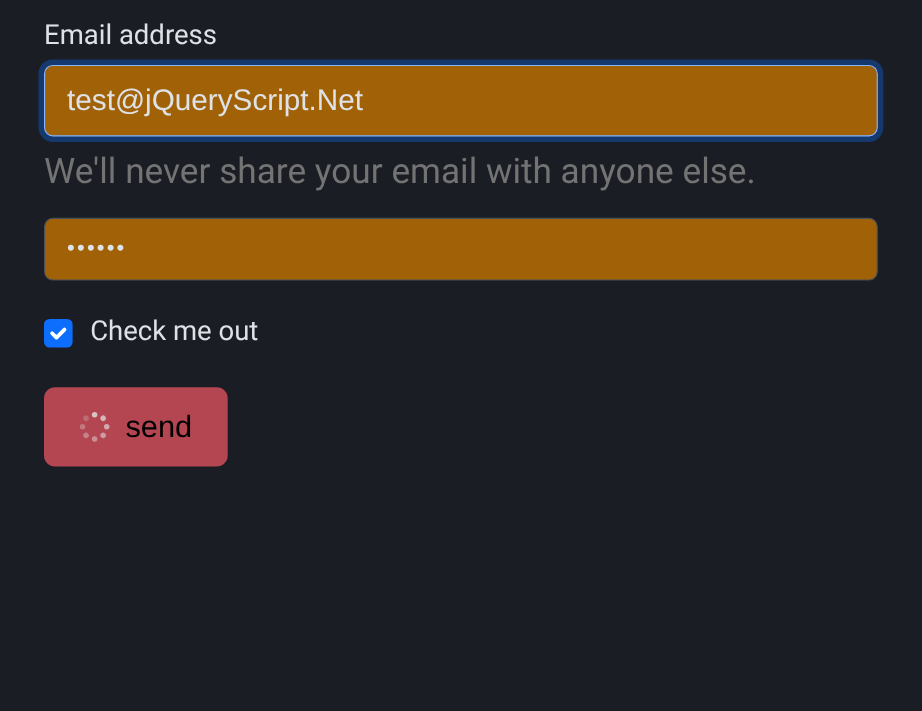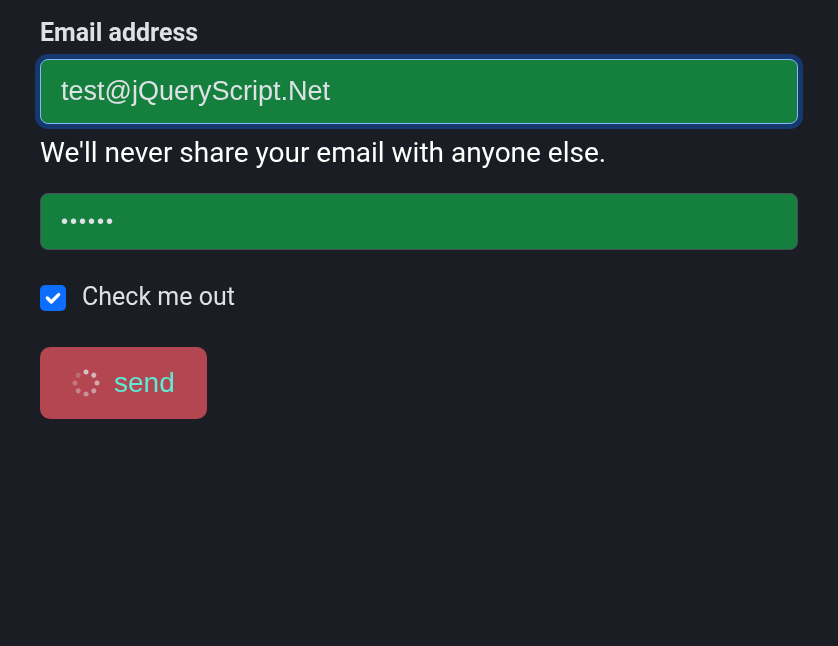--- a/index.html
+++ b/index.html
@@ -14,41 +14,41 @@
       width: 838px;
       height: 646px;
     }
     .form-group {
       margin-bottom: 24px;
     }
     .form-label {
       display: block;
       color: #dee2e6;
       font-size: 25px;
-      font-weight: 700;
+      font-weight: 400;
       margin-bottom: 12px;
     }
     .form-input {
       width: 100%;
-      background-color: #15803d;
+      background-color: #a16207;
       border: 1px solid #495057;
       border-radius: 8px;
       padding: 16px 20px;
       color: #dee2e6;
       font-size: 27px;
       font-weight: 400;
       outline: none;
     }
     .form-input.focused {
       border-color: #86b7fe;
       box-shadow: 0 0 0 5px rgba(13, 110, 253, 0.35);
     }
     .form-help {
-      color: #ffffff;
-      font-size: 28px;
+      color: #737373;
+      font-size: 32px;
       margin-top: 12px;
     }
     .password-dots {
       letter-spacing: 2px;
       font-size: 20px;
     }
     .checkbox-group {
       display: flex;
       align-items: flex-end;
       gap: 16px;
@@ -74,21 +74,21 @@
     .checkbox-label {
       color: #dee2e6;
       font-size: 25px;
       cursor: pointer;
     }
     .submit-button {
       background-color: #b44651;
       border: none;
       border-radius: 10px;
       padding: 20px 32px;
-      color: #5eead4;
+      color: #000000;
       font-size: 28px;
       font-weight: 400;
       cursor: pointer;
       display: inline-flex;
       align-items: center;
       gap: 14px;
     }
     .spinner {
       width: 28px;
       height: 28px;

